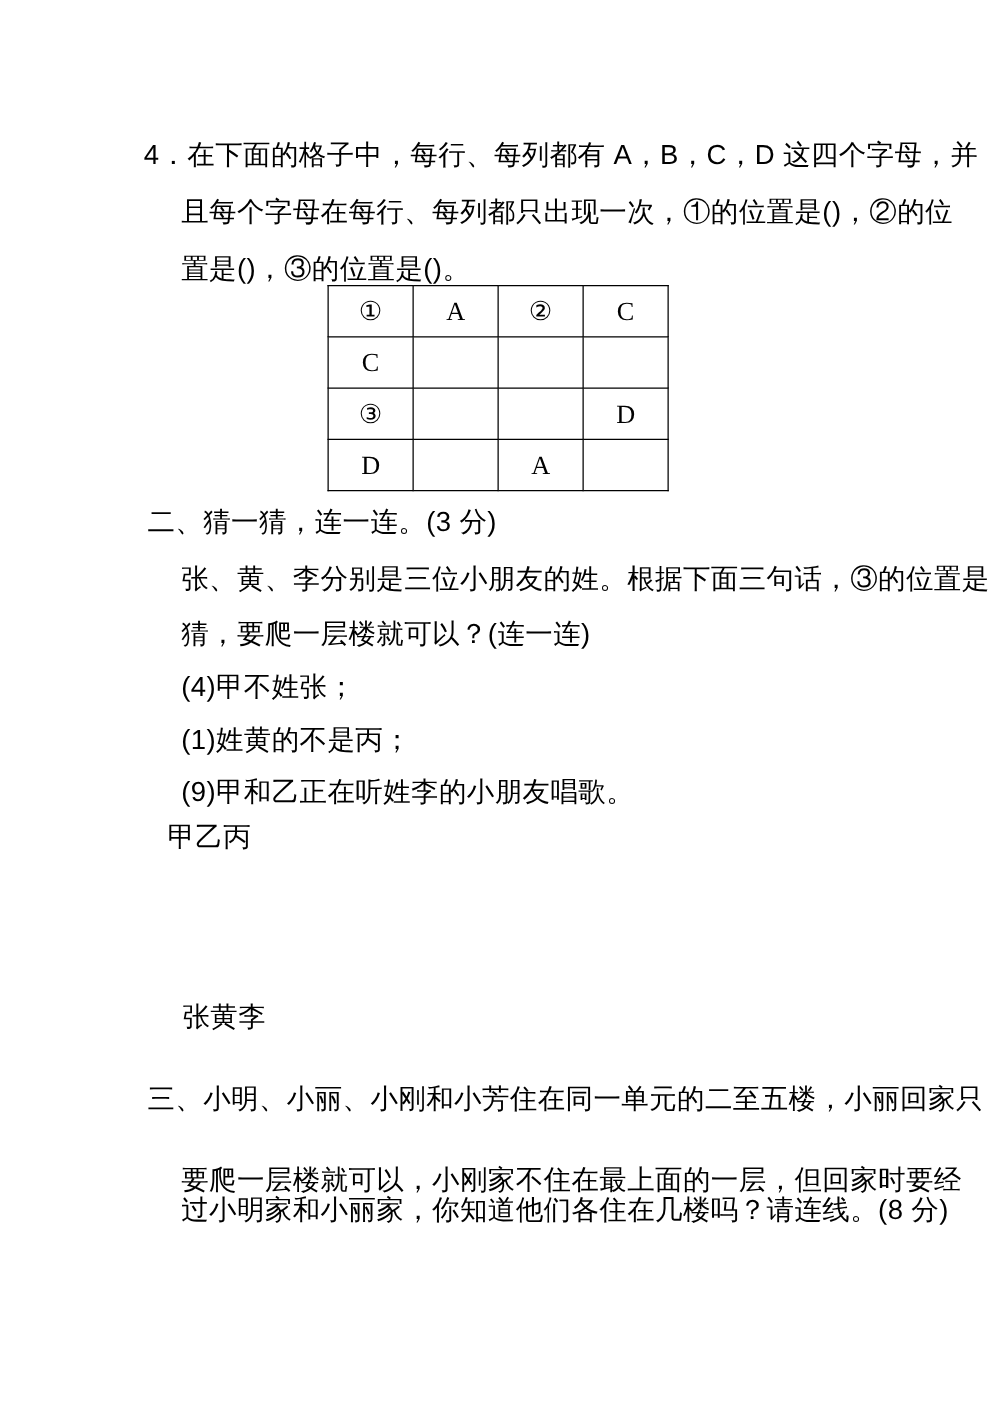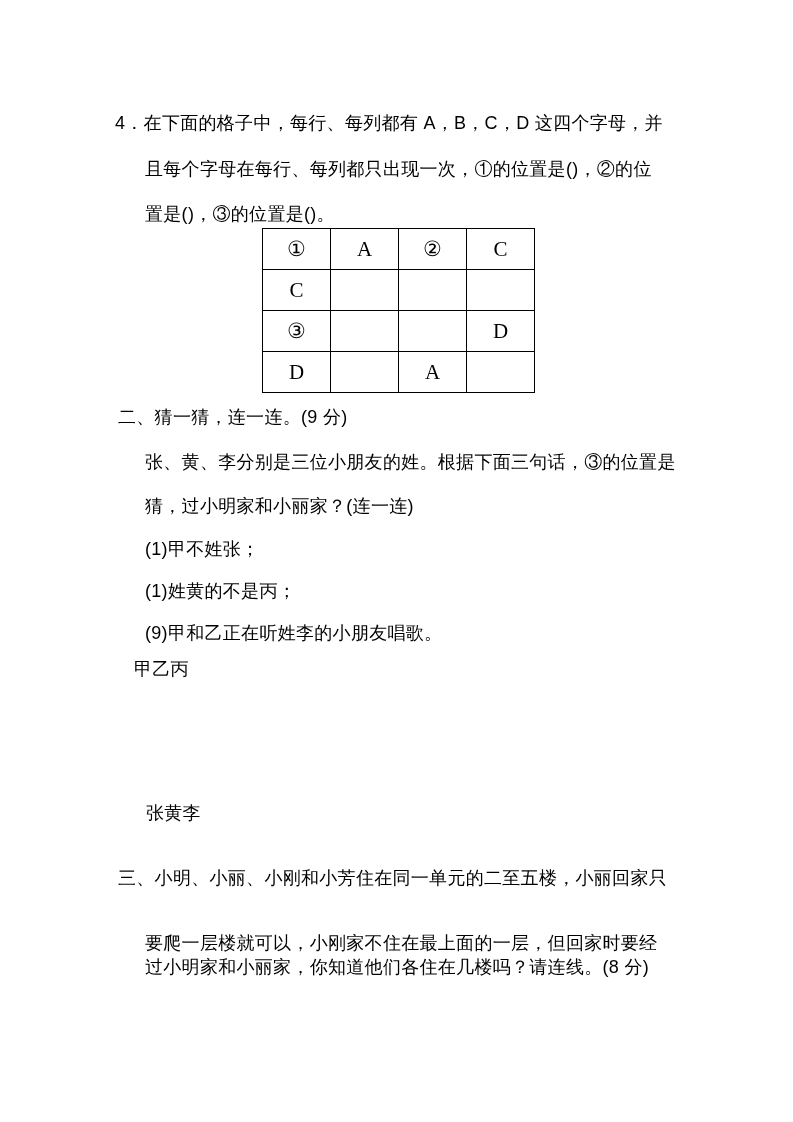--- a/index.html
+++ b/index.html
@@ -7,21 +7,21 @@
     position:relative;
     width:793px;
     height:1122px;
     background:#ffffff;
     color:#000000;
     font-family:"Liberation Sans", sans-serif;
     overflow:hidden;
   }
   .line{
     position:absolute;
-    font-size:18px;
+    font-size:22px;
     line-height:27px;
     white-space:pre;
     letter-spacing:0.3px;
   }
   table.letter-grid{
     position:absolute;
     left:262px;
     top:228px;
     border-collapse:collapse;
     table-layout:fixed;
@@ -68,24 +68,24 @@
     </tr>
     <tr>
       <td>D</td>
       <td></td>
       <td>A</td>
       <td></td>
     </tr>
   </tbody>
     </table>
 
-  <div class="line" style="left:118px;top:404px">二、猜一猜，连一连。(9 分)</div>
+  <div class="line" style="left:118px;top:404px">二、猜一猜，连一连。(3 分)</div>
   <div class="line" style="left:145px;top:449px">张、黄、李分别是三位小朋友的姓。根据下面三句话，③的位置是</div>
-  <div class="line" style="left:145px;top:493px">猜，过小明家和小丽家？(连一连)</div>
-  <div class="line" style="left:145px;top:536px">(1)甲不姓张；</div>
+  <div class="line" style="left:145px;top:493px">猜，要爬一层楼就可以？(连一连)</div>
+  <div class="line" style="left:145px;top:536px">(4)甲不姓张；</div>
   <div class="line" style="left:145px;top:578px">(1)姓黄的不是丙；</div>
   <div class="line" style="left:145px;top:620px">(9)甲和乙正在听姓李的小朋友唱歌。</div>
   <div class="line" style="left:134px;top:656px">甲乙丙</div>
   <div class="line" style="left:146px;top:800px">张黄李</div>
 
   <div class="line" style="left:118px;top:865px">三、小明、小丽、小刚和小芳住在同一单元的二至五楼，小丽回家只</div>
   <div class="line" style="left:145px;top:930px">要爬一层楼就可以，小刚家不住在最上面的一层，但回家时要经</div>
   <div class="line" style="left:145px;top:954px">过小明家和小丽家，你知道他们各住在几楼吗？请连线。(8 分)</div>
 
 </div>

